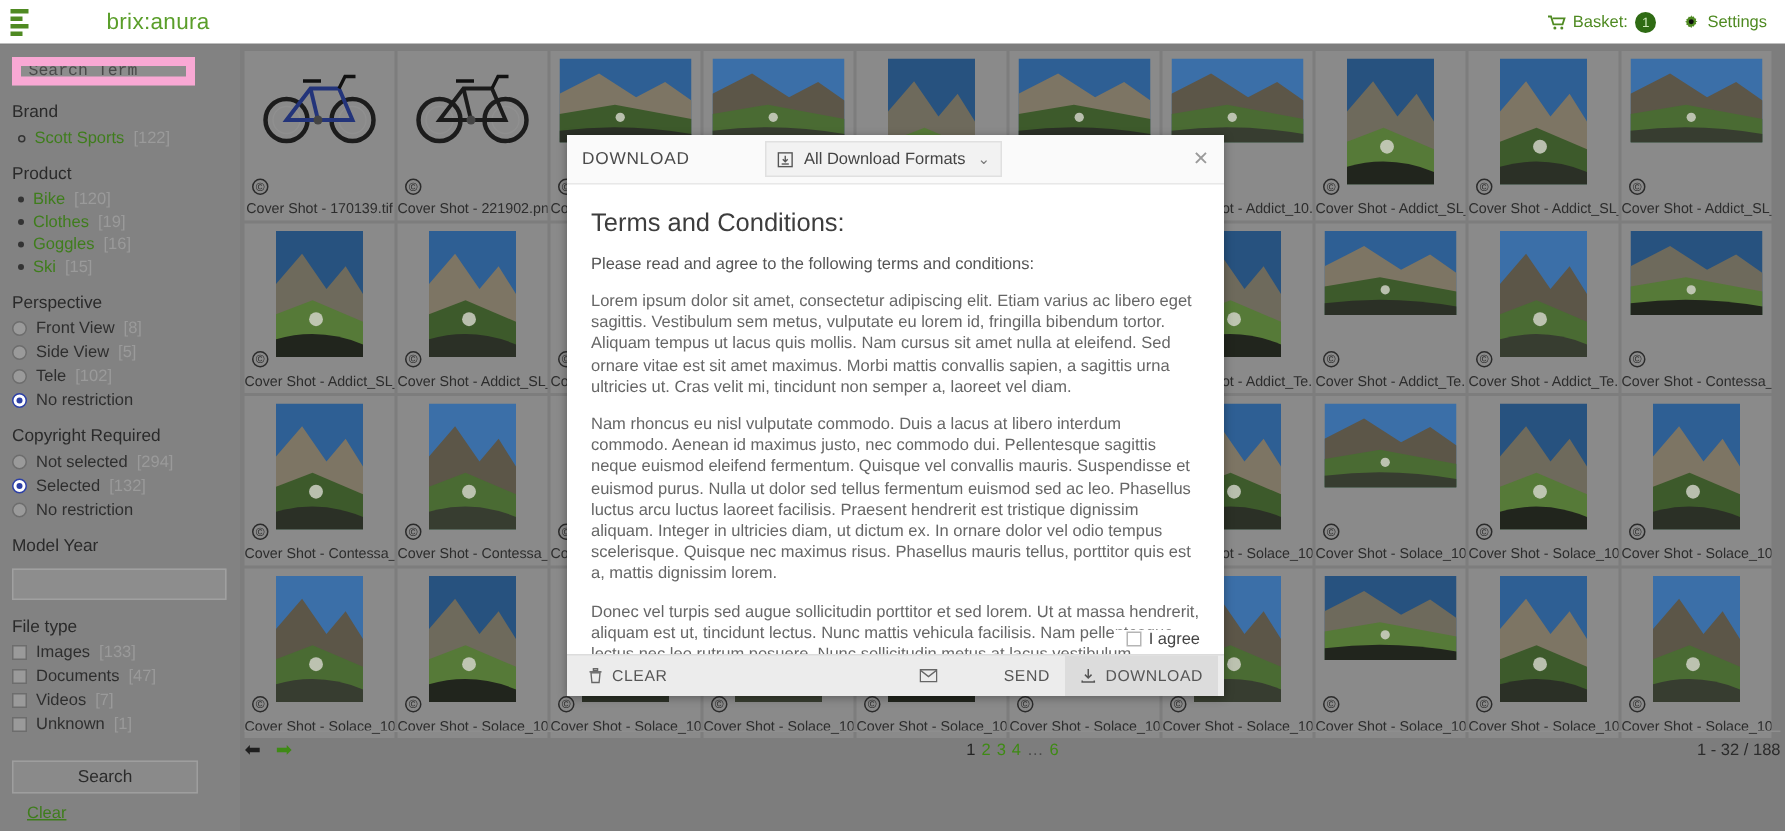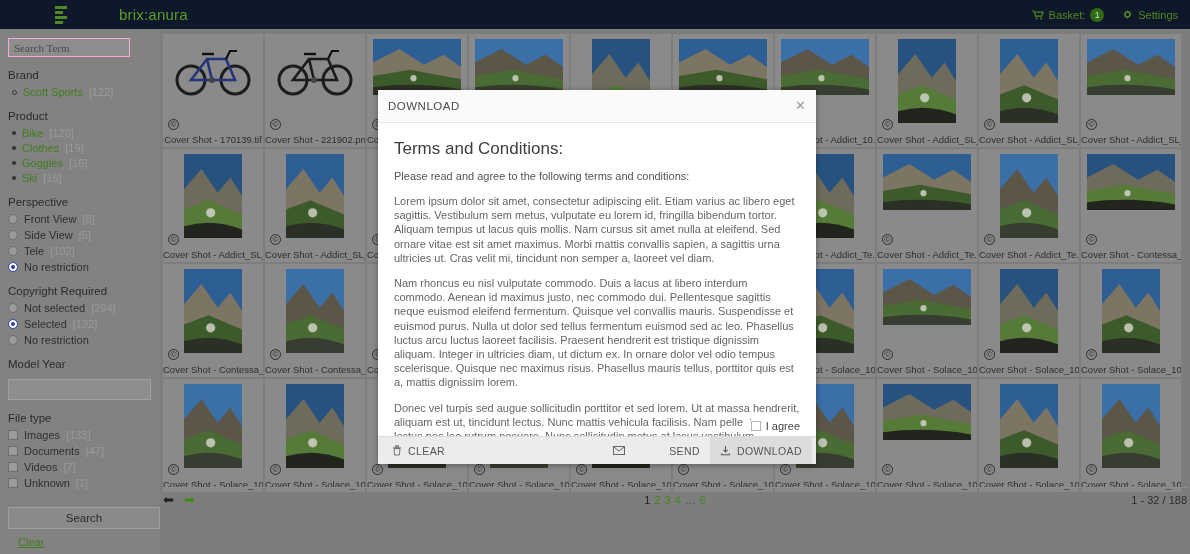--- a/index.html
+++ b/index.html
@@ -9,21 +9,21 @@
     font-family:"Liberation Sans", sans-serif;
     font-size:12px;
     background:#7d7d7d;
     overflow:hidden;
     position:relative;
   }
 
   
   #topbar {
     position:absolute; top:0; left:0; width:1190px; height:29px;
-    background:#0f172a; display:flex; align-items:center;padding-left:48px;
+    background:#ffffff; display:flex; align-items:center;
   }
   #logo-box { width:26px; height:30px; display:flex; align-items:center; justify-content:center; }
   .hamburger { display:flex; flex-direction:column; gap:2px; }
   .hamburger i { display:block; height:3px; background:#4f8a22; }
   .hamburger i:nth-child(1){ width:12px; }
   .hamburger i:nth-child(2){ width:8px; }
   .hamburger i:nth-child(3){ width:12px; }
   .hamburger i:nth-child(4){ width:8px; }
   #brand {
     color:#5a9e2a; font-size:15px; margin-left:45px; letter-spacing:.2px;
@@ -39,22 +39,22 @@
     align-items:center; justify-content:center;
   }
 
   
   #sidebar {
     position:absolute; top:30px; left:0; width:160px; height:524px;
     background:#828282; padding:8px;
   }
   #search-input {
     width:122px; height:19px; background:#8d8d8d;
-    border:1px solid #f9a8d4; color:#3a3a3a; font-size:11px;
-    padding:0 5px; font-family:Liberation Serif, serif;
+    border:6px solid #f9a8d4; color:#3a3a3a; font-size:11px;
+    padding:0 5px; font-family:Liberation Mono, monospace;
   }
   #search-input::placeholder { color:#4a4a4a; }
   .facet-title { margin:12px 0 5px 0; color:#2a2a2a; font-size:11.5px; }
   .facet-link {
     display:flex; align-items:center; gap:6px; margin:3px 0; font-size:11px;
   }
   .bullet-dot { width:4px; height:4px; border-radius:50%; background:#333; margin-left:4px; }
   .bullet-ring { width:5px; height:5px; border-radius:50%; border:1px solid #333; margin-left:4px; }
   .flabel { color:#3f7d1c;text-align:center; }
   .fcount { color:#9a9a9a; }
@@ -62,21 +62,21 @@
   .radio { width:10px; height:10px; border-radius:50%; border:1px solid #6d6d6d; background:#9a9a9a; flex:none; position:relative; }
   .radio.on { background:#fff; border-color:#2c3fa6; }
   .radio.on::after { content:""; position:absolute; inset:2px; border-radius:50%; background:#2c3fa6; }
   .checkbox { width:10px; height:10px; border:1px solid #6d6d6d; background:#9a9a9a; flex:none; }
   .rlabel { color:#2e2e2e; }
   #model-year-input {
     width:143px; height:21px; background:#8d8d8d; border:1px solid #a0a0a0;
     margin-top:4px;
   }
   #search-button {
-    width:152px; height:22px; margin-top:14px; background:#8a8a8a;
+    width:124px; height:22px; margin-top:14px; background:#8a8a8a;
     border:1px solid #9e9e9e; color:#2b2b2b; font-size:11.5px;
     font-family:"Liberation Sans", sans-serif; cursor:pointer;
   }
   #clear-link { display:block; margin-top:7px; margin-left:10px; color:#3f7d1c; font-size:11px; }
 
   
   #grid-area {
     position:absolute; top:30px; left:160px; width:1030px; height:524px;
     background:#7d7d7d; padding:4px 3px;
   }
@@ -846,20 +846,31 @@
       <span>4</span>
       <span class="ell">…</span>
       <span>6</span>
     </div>
   <span id="range">1 - 32 / 188</span>
 </div>
 
 <div id="modal">
   <div id="modal-header">
     <span id="modal-title">DOWNLOAD</span>
+    <div id="format-select">
+      <span>
+        <svg width="11" height="11" viewBox="0 0 12 12">
+            <rect x="1" y="1" width="10" height="10" fill="none" stroke="#555" stroke-width="1"></rect>
+            <path d="M6 3v4.2M4.2 5.6L6 7.4l1.8-1.8" fill="none" stroke="#555" stroke-width="1"></path>
+            <rect x="3.4" y="8.6" width="5.2" height="1" fill="#555"></rect>
+          </svg>
+      </span>
+      <span>All Download Formats</span>
+      <span id="chev">⌄</span>
+    </div>
     <span id="close-icon">✕</span>
   </div>
   <div id="modal-body">
     <div id="tc-heading">Terms and Conditions:</div>
     <div class="intro">Please read and agree to the following terms and conditions:</div>
     <div id="terms-paragraphs">
         <div class="para">Lorem ipsum dolor sit amet, consectetur adipiscing elit. Etiam varius ac libero eget sagittis. Vestibulum sem metus, vulputate eu lorem id, fringilla bibendum tortor. Aliquam tempus ut lacus quis mollis. Nam cursus sit amet nulla at eleifend. Sed ornare vitae est sit amet maximus. Morbi mattis convallis sapien, a sagittis urna ultricies ut. Cras velit mi, tincidunt non semper a, laoreet vel diam.</div>
         <div class="para">Nam rhoncus eu nisl vulputate commodo. Duis a lacus at libero interdum commodo. Aenean id maximus justo, nec commodo dui. Pellentesque sagittis neque euismod eleifend fermentum. Quisque vel convallis mauris. Suspendisse et euismod purus. Nulla ut dolor sed tellus fermentum euismod sed ac leo. Phasellus luctus arcu luctus laoreet facilisis. Praesent hendrerit est tristique dignissim aliquam. Integer in ultricies diam, ut dictum ex. In ornare dolor vel odio tempus scelerisque. Quisque nec maximus risus. Phasellus mauris tellus, porttitor quis est a, mattis dignissim lorem.</div>
         <div class="para">Donec vel turpis sed augue sollicitudin porttitor et sed lorem. Ut at massa hendrerit, aliquam est ut, tincidunt lectus. Nunc mattis vehicula facilisis. Nam pellentesque lectus nec leo rutrum posuere. Nunc sollicitudin metus at lacus vestibulum euismod. Suspendisse et diam eget sem vulputate tincidunt. Cras rutrum volutpat metus non varius. Vivamus pharetra mattis metus consectetur tempus. Sed vel blandit dui, ac auctor magna. Aenean mauris nunc, efficitur ac rhoncus vitae, vestibulum vehicula eros. Suspendisse vel vulputate mauris. Ut non orci dolor. Donec placerat risus vel urna rhoncus lacinia. Curabitur semper turpis eget diam malesuada iaculis. Donec id pharetra est, et venenatis sapien. Maecenas nec enim vel lorem egestas ullamcorper.</div>
       </div>

